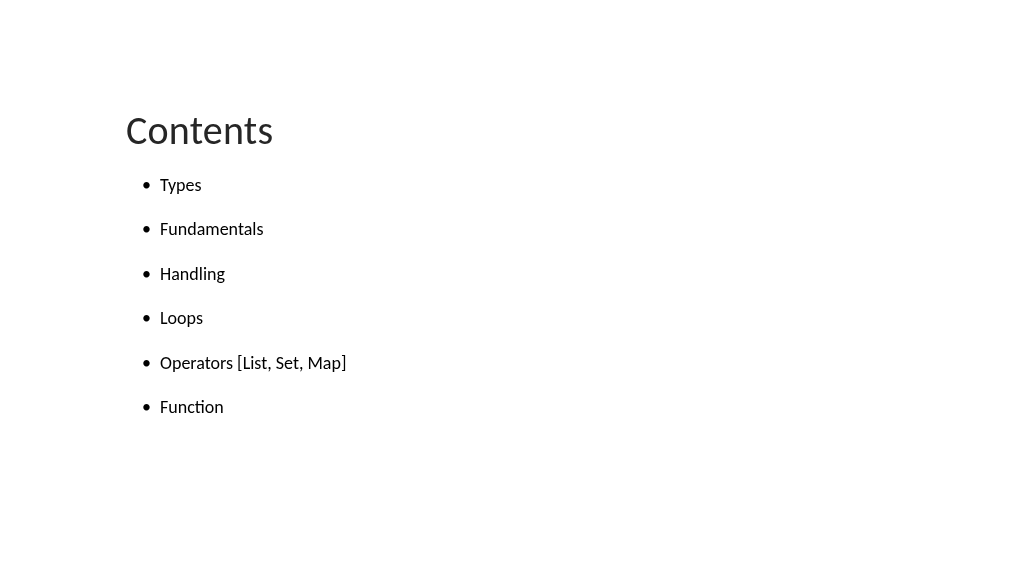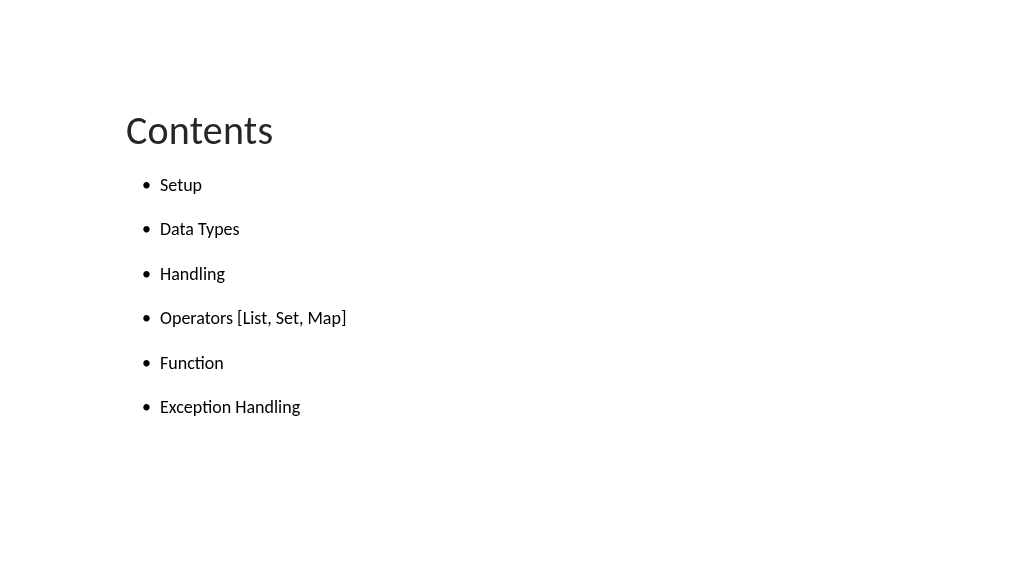--- a/index.html
+++ b/index.html
@@ -41,19 +41,19 @@
       top: 0;
       font-size: 18px;
       color: #000000;
     }
   </style>
 </head>
 <body>
 
 <h1 class="slide-title">Contents</h1>
 <ul class="contents-list">
-  <li>Setup</li>
-  <li>Data Types</li>
+  <li>Types</li>
+  <li>Fundamentals</li>
   <li>Handling</li>
+  <li>Loops</li>
   <li>Operators [List, Set, Map]</li>
   <li>Function</li>
-  <li>Exception Handling</li>
 </ul>
 
 </body></html>

